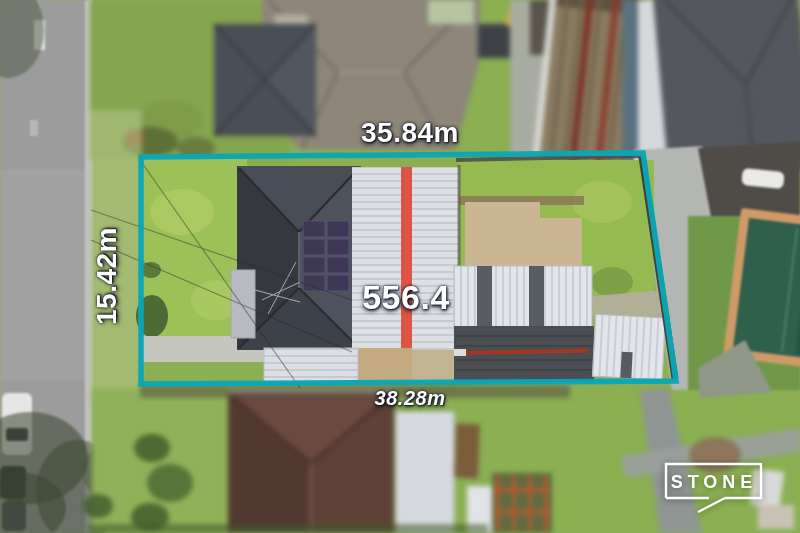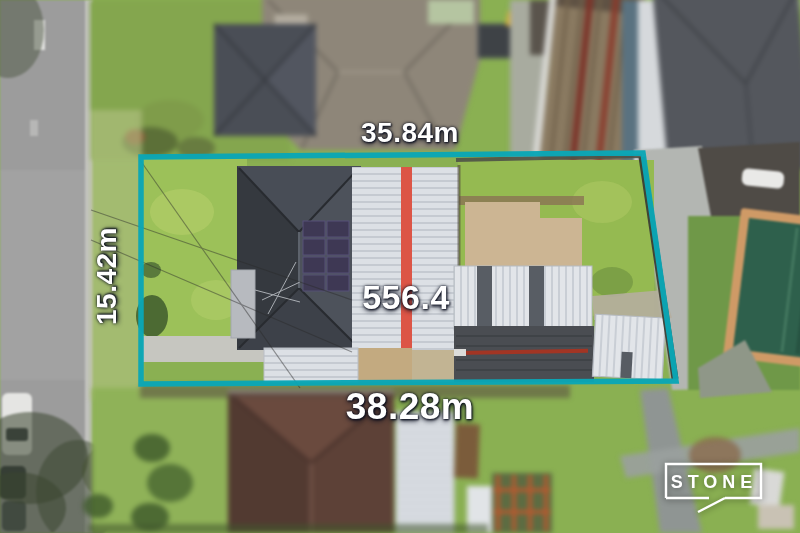--- a/index.html
+++ b/index.html
@@ -13,21 +13,21 @@
   .b1{filter:blur(1.3px);}
   .b05{filter:blur(0.5px);}
   .meas{
     position:absolute;color:var(--label,#fff);font-weight:700;text-align:center;
     letter-spacing:.5px;pointer-events:none;line-height:1;
     text-shadow:0 2px 5px rgba(8,12,28,.85),0 0 3px rgba(8,12,28,.9),1px 1px 2px rgba(8,12,28,.8);
   }
   .meas-top{left:310px;top:119px;width:200px;font-size:28px;}
   .meas-left{left:58px;top:256px;width:110px;height:40px;font-size:28px;
     transform:rotate(-90deg);transform-origin:center;}
-  .meas-bottom{left:310px;top:388px;width:200px;font-size:37px;}
+  .meas-bottom{left:310px;top:388px;width:200px;font-size:20px;font-style:italic;}
   .area-wrap{position:absolute;left:306px;top:242px;width:200px;pointer-events:none;}
   .area-value{font-size:34px;}
   .area-unit{font-size:28px;margin-top:3px;}
   .area-wrap .meas-line{position:relative;left:0;top:0;width:100%;margin-top:38px;}
   .logo{position:absolute;left:656px;top:456px;filter:drop-shadow(0 1px 3px rgba(0,0,0,.45));}
   .logo text{
     font-family:"Liberation Sans",sans-serif;font-weight:700;font-size:18px;
     letter-spacing:5px;fill:var(--label,#fff);
   }
 </style>

